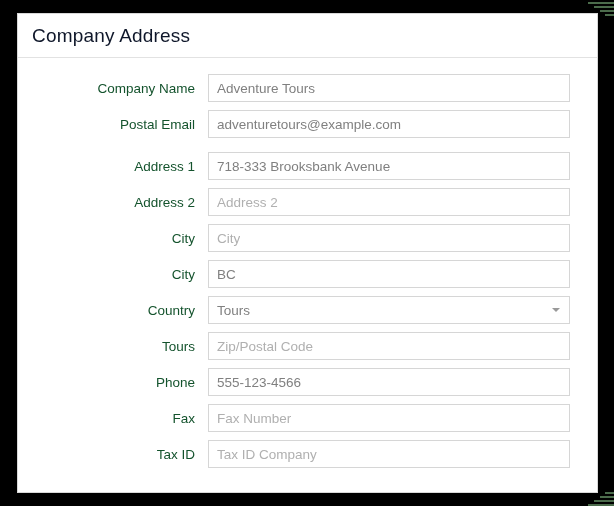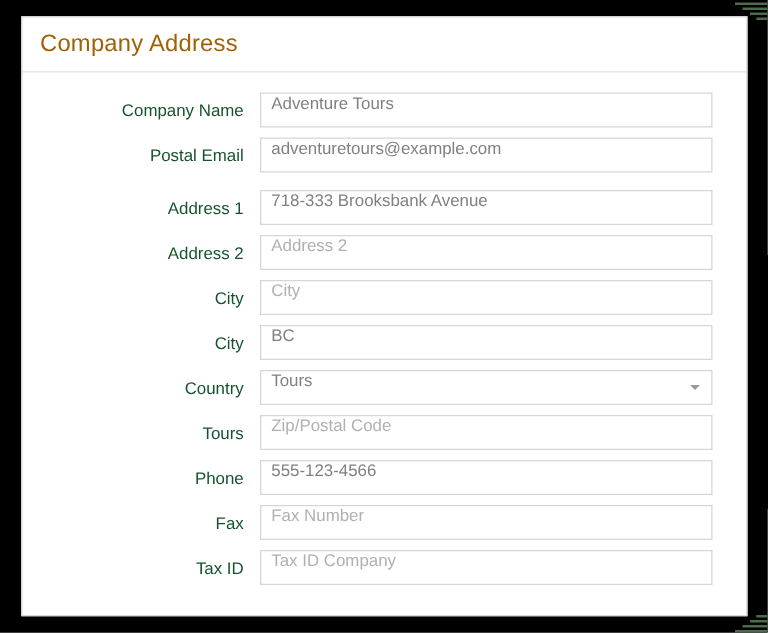--- a/index.html
+++ b/index.html
@@ -55,21 +55,21 @@
   #panel-header {
     height: 44px;
     border-bottom: 1px solid #e2e2e2;
     display: flex;
     align-items: center;
     padding-left: 14px;
     box-sizing: border-box;
   }
   #panel-title {
     font-size: 19px;
-    color: #a16207;
+    color: #0f172a;
     font-weight: normal;
     letter-spacing: 0.2px;
     line-height: 1;
     font-family: "Liberation Sans", sans-serif;
   }
 
   #form-body {
     padding-top: 16px;
   }
 
@@ -95,20 +95,21 @@
   }
 
   .field-control {
     position: relative;
     width: 362px;
     height: 28px;
     border: 1px solid #d6d6d6;
     background: #ffffff;
     box-sizing: border-box;
     display: flex;
+    align-items: center;
     padding: 0 8px;
   }
 
   .field-text {
     font-size: 13.5px;
     color: #808080;
     font-family: "Liberation Sans", sans-serif;
     white-space: nowrap;
     overflow: hidden;
   }

